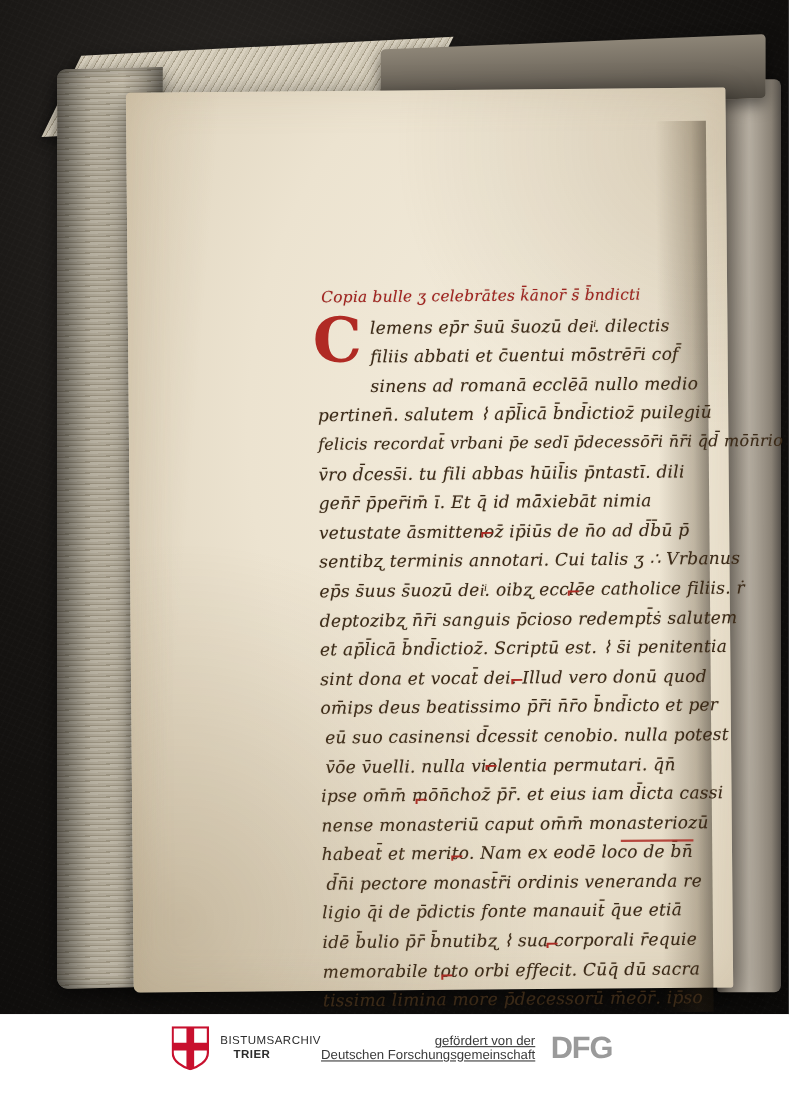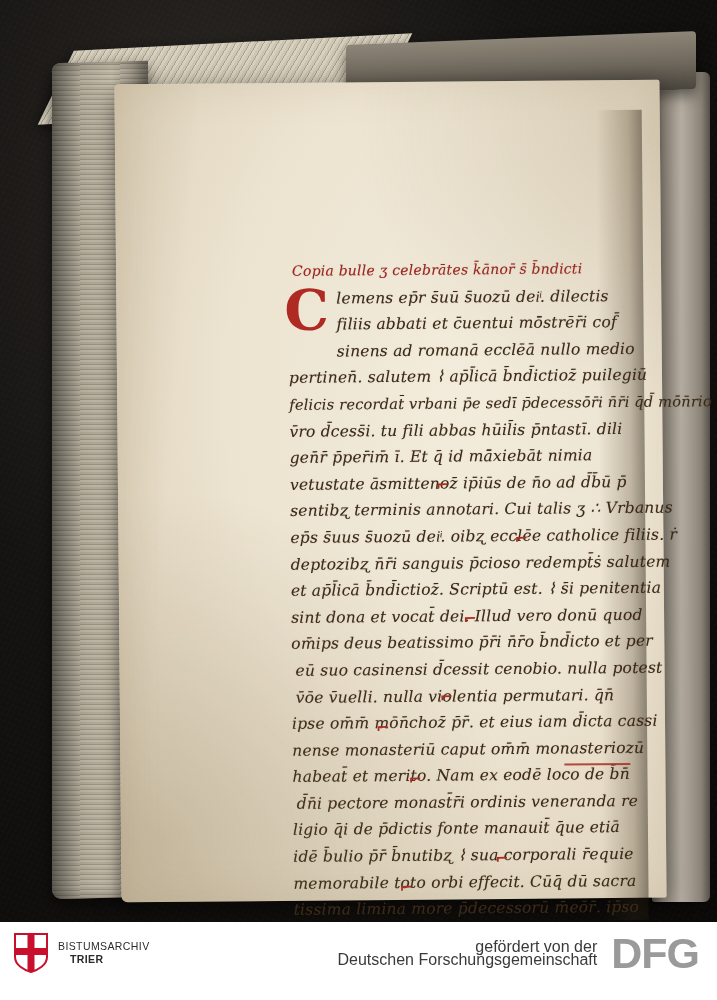--- a/index.html
+++ b/index.html
@@ -214,21 +214,21 @@
   
   #footer {
     position: absolute;
     left: 0;
     top: 922px;
     width: 717px;
     height: 78px;
     background: #ffffff;
     display: flex;
     align-items: center;
-    justify-content: space-between;
+    justify-content: center;
     box-sizing: border-box;
     padding: 0 18px 16px 14px;
   }
   .brand-left {
     display: flex;
     align-items: center;
     gap: 10px;
   }
   .brand-text {
     font-size: 10.5px;
@@ -242,27 +242,28 @@
     height: 40px;
     position: relative;
   }
   .funder {
     display: flex;
     align-items: center;
     gap: 14px;
   }
   .funder-text {
     text-align: right;
-    font-size: 16px;
+    font-size: 12px;
     line-height: 13.5px;
     color: #3a3a3a;
+    text-decoration: underline;
   }
   .dfg-logo {
     font-family: "Liberation Sans", sans-serif;
-    font-size: 43px;
+    font-size: 28px;
     font-weight: 700;
     letter-spacing: -1px;
     color: #9a9a9a;
     line-height: 40px;
   }
 </style>
 </head>
 <body>
 
 <div id="viewer">

